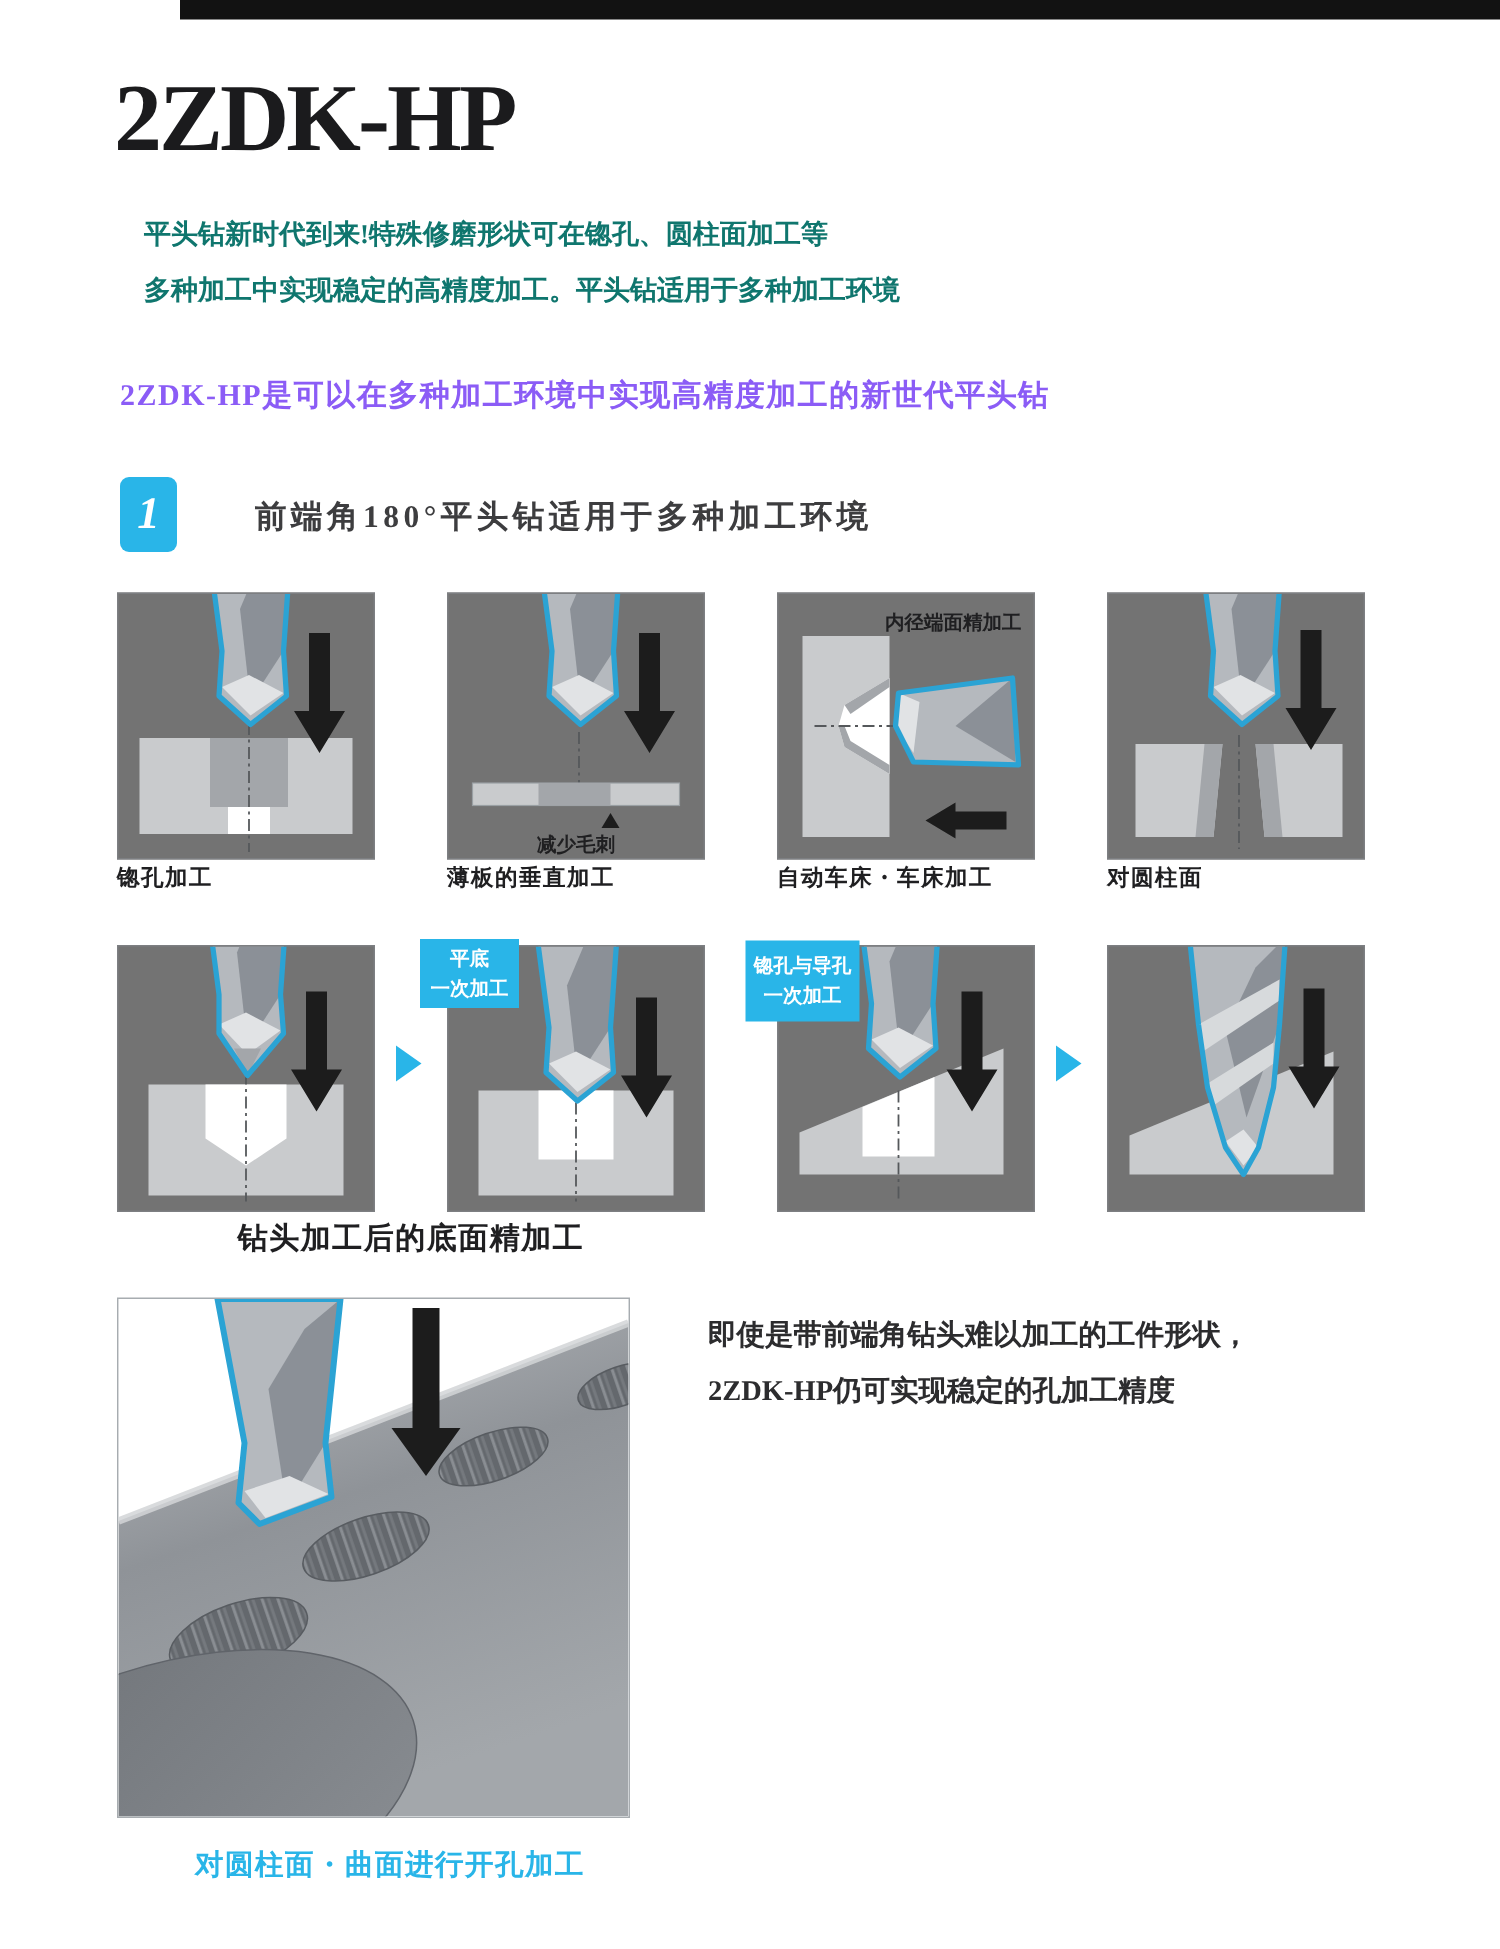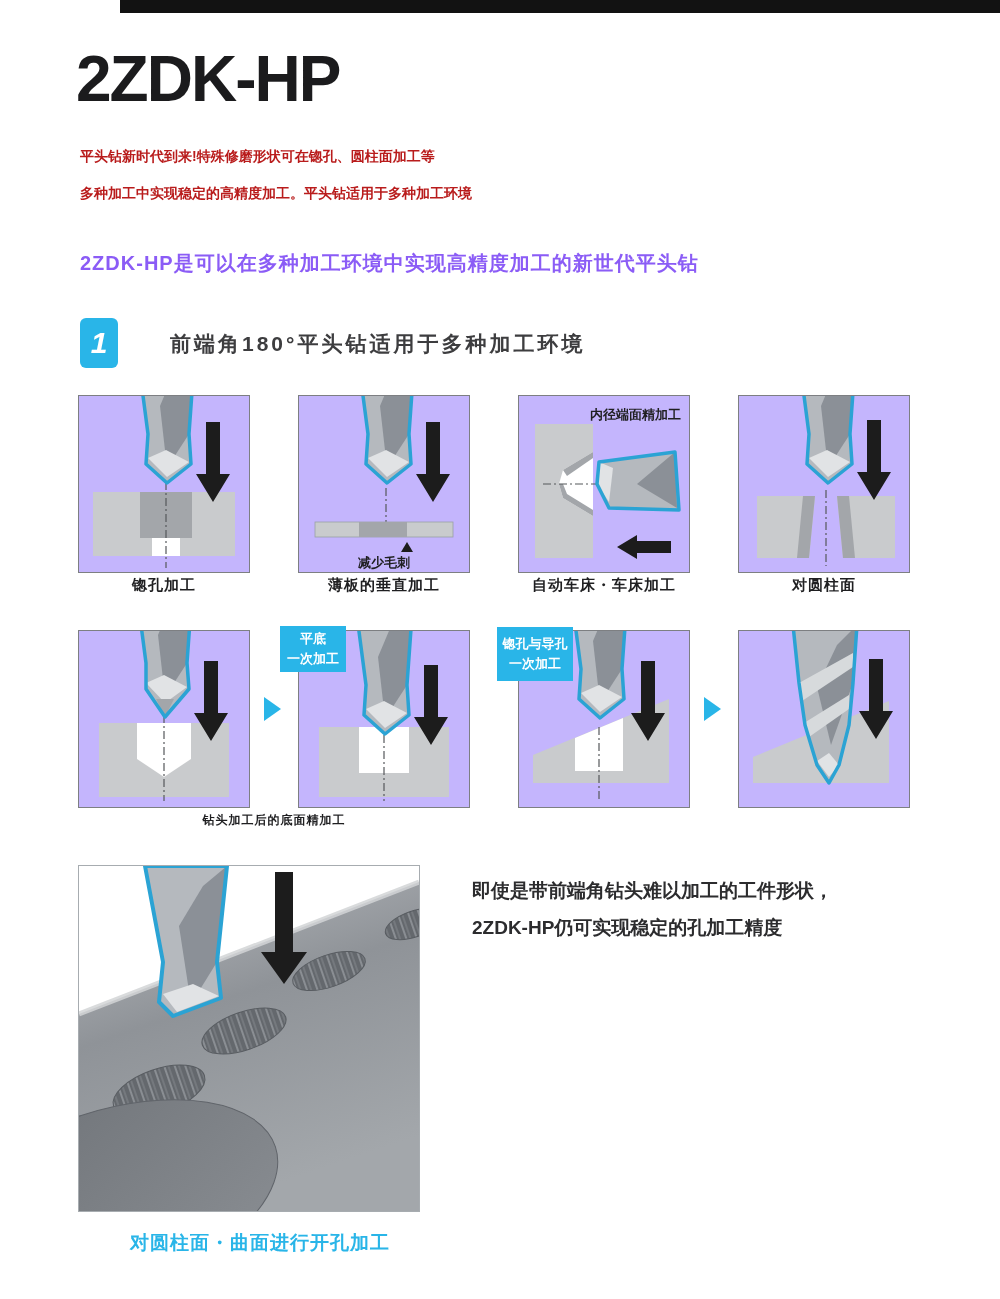--- a/index.html
+++ b/index.html
@@ -1,34 +1,34 @@
 <!DOCTYPE html>
 <html><head>
 <meta charset="utf-8">
 <style>
   html,body{margin:0;padding:0;background:#ffffff;}
   .page{
     position:relative;width:1000px;height:1299px;background:#ffffff;overflow:hidden;
-    font-family:Liberation Sans, sans-serif;color:#2d2d2d;
+    font-family:Liberation Serif, serif;color:#2d2d2d;
   }
   .abs{position:absolute;}
   .topbar{left:120px;top:0;width:880px;height:13px;background:#121212;}
   .title{left:76px;top:42px;font-size:64px;font-weight:800;letter-spacing:-2px;color:#1b1b1d;}
-  .subtitle{left:80px;top:138px;font-size:14px;font-weight:700;line-height:37px;color:#b91c1c;}
+  .subtitle{left:96px;top:138px;font-size:18px;font-weight:700;line-height:37px;color:#0f766e;}
   .intro{left:80px;top:250px;font-size:20px;font-weight:700;color:#8b5cf6;letter-spacing:1px;}
   .badge1{
     left:80px;top:318px;width:38px;height:50px;border-radius:6px;background:#29b5e8;
     color:#ffffff;font-size:30px;font-style:italic;font-weight:700;
     display:flex;align-items:center;justify-content:center;
   }
   .sec-heading{left:132px;top:330px;font-size:21px;font-weight:700;color:#3d3d3f;letter-spacing:3px;margin-left:38px;}
-  .fig-box{width:170px;height:176px;border:1px solid #7d7f82;background:#c4b5fd;overflow:hidden;}
+  .fig-box{width:170px;height:176px;border:1px solid #7d7f82;background:#737373;overflow:hidden;}
   .fig-box svg{position:absolute;left:0;top:0;}
-  .cap{width:172px;text-align:center;font-size:15px;font-weight:600;color:#1f1f21;letter-spacing:1px;}
-  .cap-wide{width:392px;text-align:center;font-size:12px;font-weight:600;color:#1f1f21;letter-spacing:1px;}
+  .cap{width:172px;text-align:left;font-size:15px;font-weight:600;color:#1f1f21;letter-spacing:1px;}
+  .cap-wide{width:392px;text-align:center;font-size:20px;font-weight:600;color:#1f1f21;letter-spacing:1px;}
   .inbox-label{font-size:13px;font-weight:700;color:#1f1f21;}
   .blue-badge{
     background:#29b5e8;color:#ffffff;text-align:center;font-size:13px;font-weight:700;
     line-height:1.55;display:flex;flex-direction:column;justify-content:center;z-index:5;
   }
   .tri-next{width:0;height:0;border-top:12px solid transparent;border-bottom:12px solid transparent;border-left:17px solid #29b5e8;}
   .photo{left:78px;top:865px;width:340px;height:345px;border:1px solid #a7acb0;background:#ffffff;overflow:hidden;}
   .bottom-text{left:436px;top:872px;font-size:19px;font-weight:700;line-height:37px;color:#2c2c2e;margin-left:36px;}
   .photo-cap{left:130px;top:1230px;font-size:19px;font-weight:700;color:#29b5e8;letter-spacing:1px;}
   

